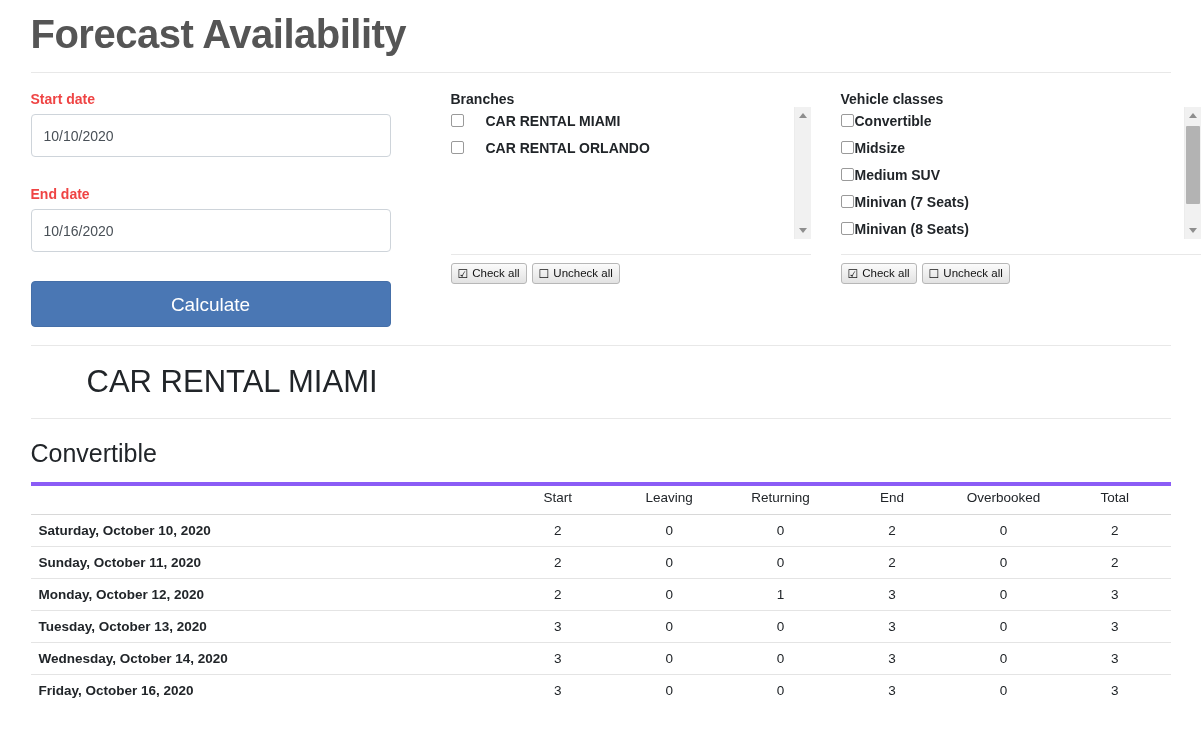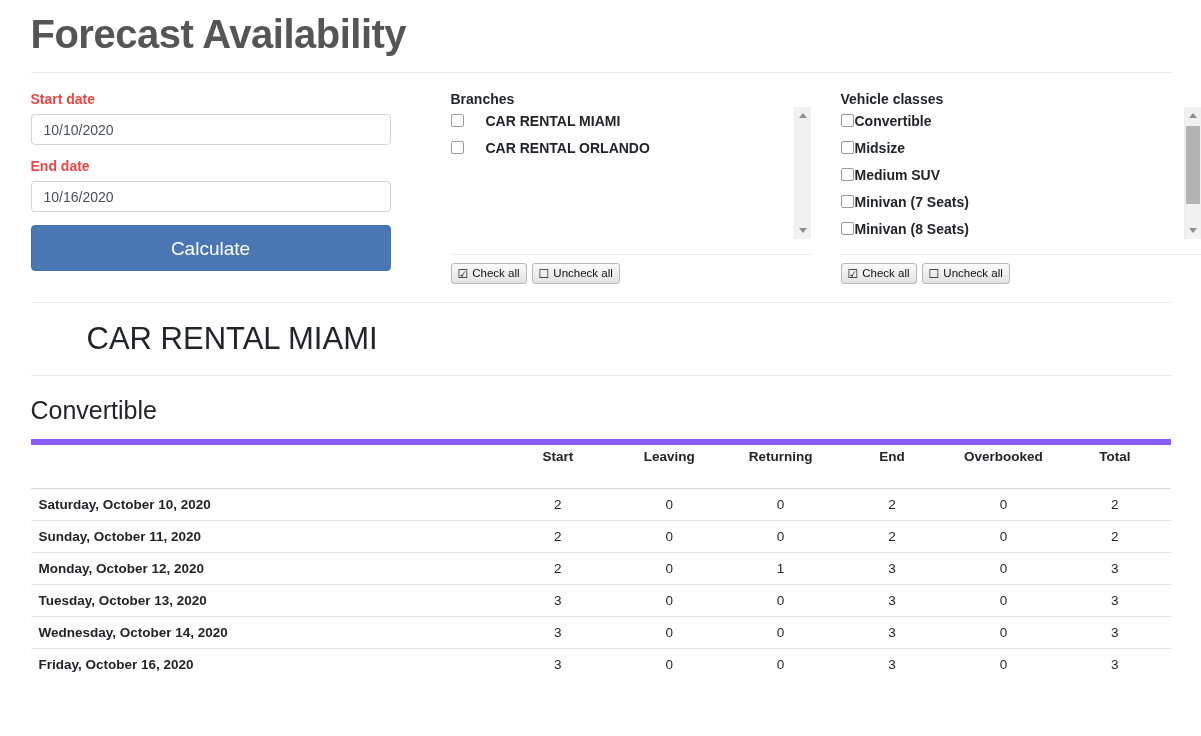--- a/index.html
+++ b/index.html
@@ -54,30 +54,30 @@
     font-size: 14px;
     font-weight: bold;
     color: #ef4444;
     margin-bottom: 7px;
     display: block;
   }
   .text-input {
     display: block;
     box-sizing: border-box;
     width: 360px;
-    height: 31px;
+    height: 43px;
     padding: 4px 12px;
     font-family: "Liberation Sans", sans-serif;
     font-size: 14px;
     color: #495057;
     background: #ffffff;
     border: 1px solid #ced4da;
     border-radius: 4px;
     outline: none;
-    margin-bottom: 13px;
+    margin-bottom: 29px;
   }
   .btn-calculate {
     display: block;
     box-sizing: border-box;
     width: 360px;
     height: 46px;
     background: #4a77b4;
     border: 1px solid #456fa8;
     border-radius: 4px;
     color: #ffffff;
@@ -241,25 +241,25 @@
     border-collapse: collapse;
     table-layout: fixed;
   }
   table.fc th, table.fc td {
     font-size: 13.5px;
     padding: 8px 8px;
     border-top: 1px solid #e4e4e4;
     vertical-align: middle;
   }
   table.fc thead th {
-    border-top: 6px solid #8b5cf6;
+    border-top: 4px solid #8b5cf6;
     border-bottom: 1px solid #d8d8d8;
-    font-weight: bold;
+    font-weight: normal;
     text-align: center;
-    padding-bottom: 24px;
+    padding-bottom: 9px;
     padding-top: 4px;
   }
   table.fc thead th.col-date { text-align: left; }
   table.fc td.cell-date {
     text-align: left;
     font-weight: bold;
   }
   table.fc td.cell-num {
     text-align: center;
     font-weight: normal;

